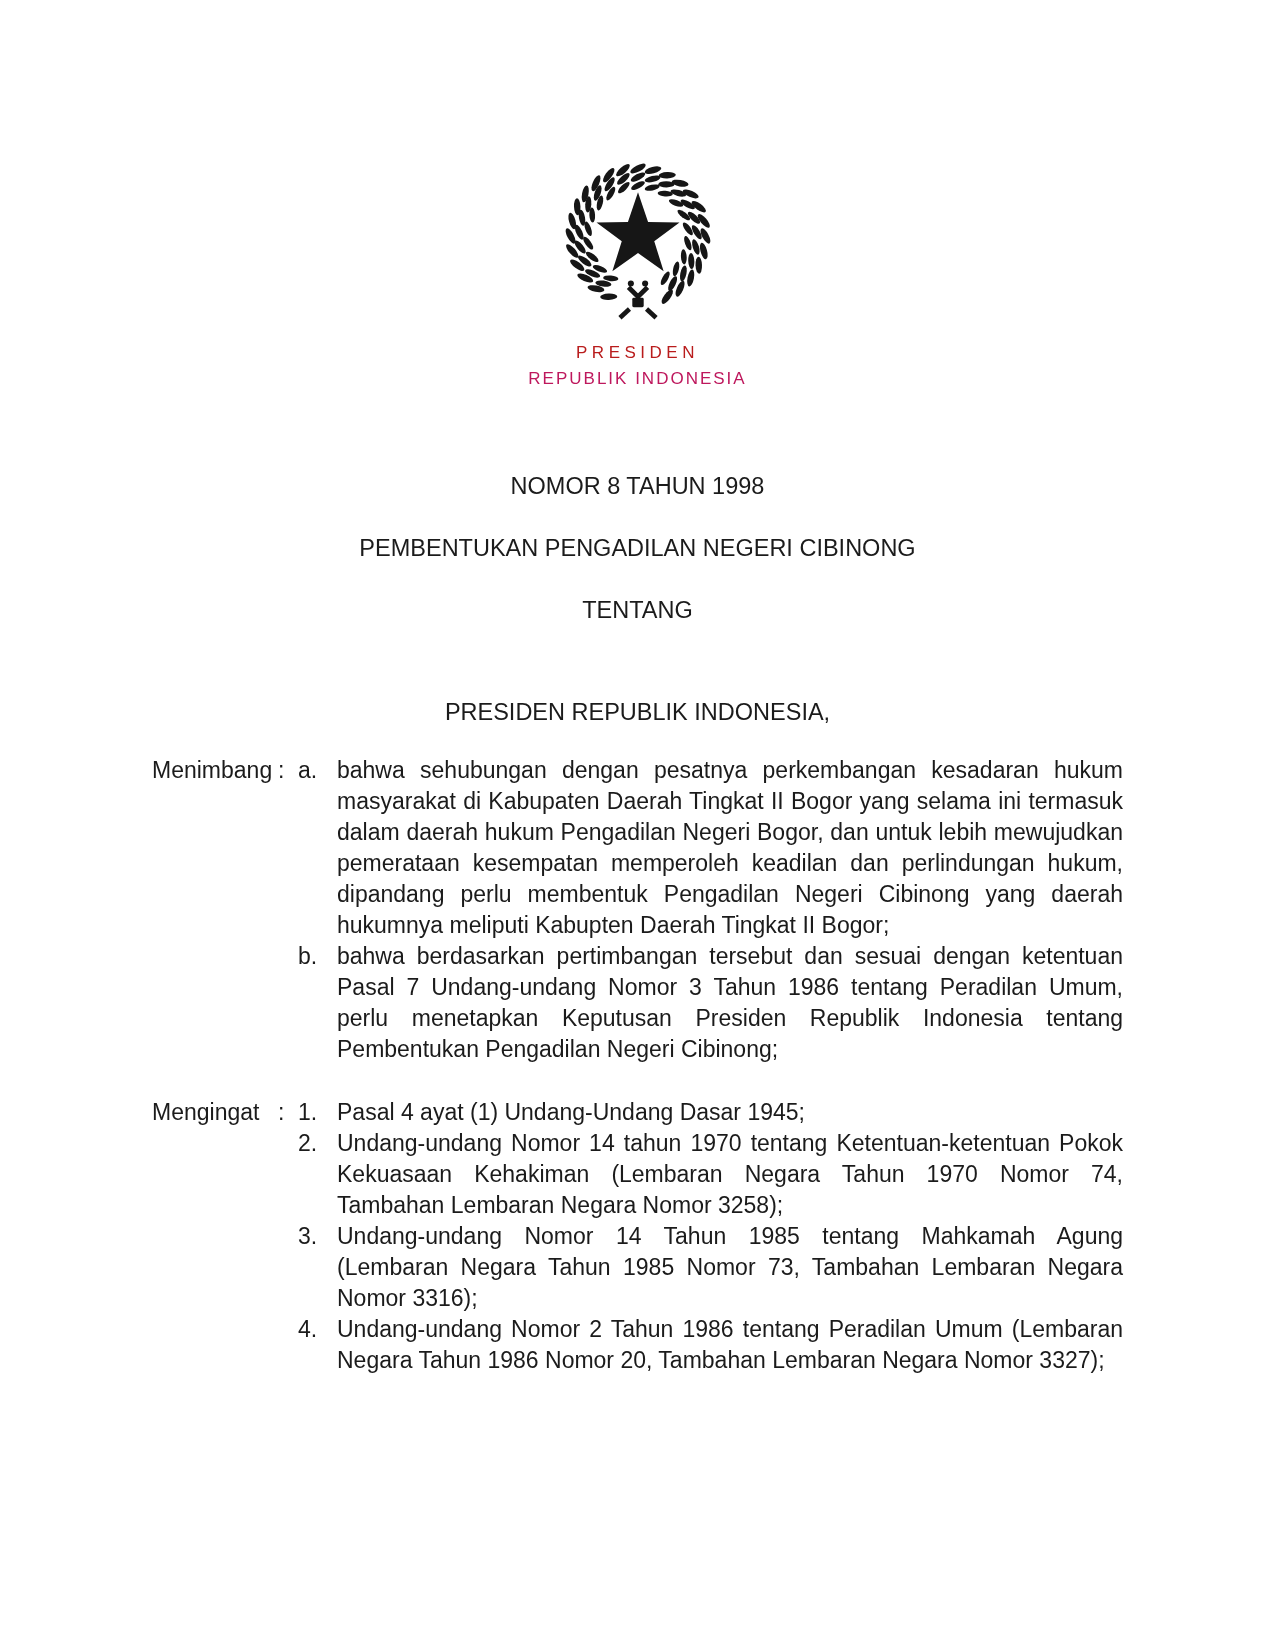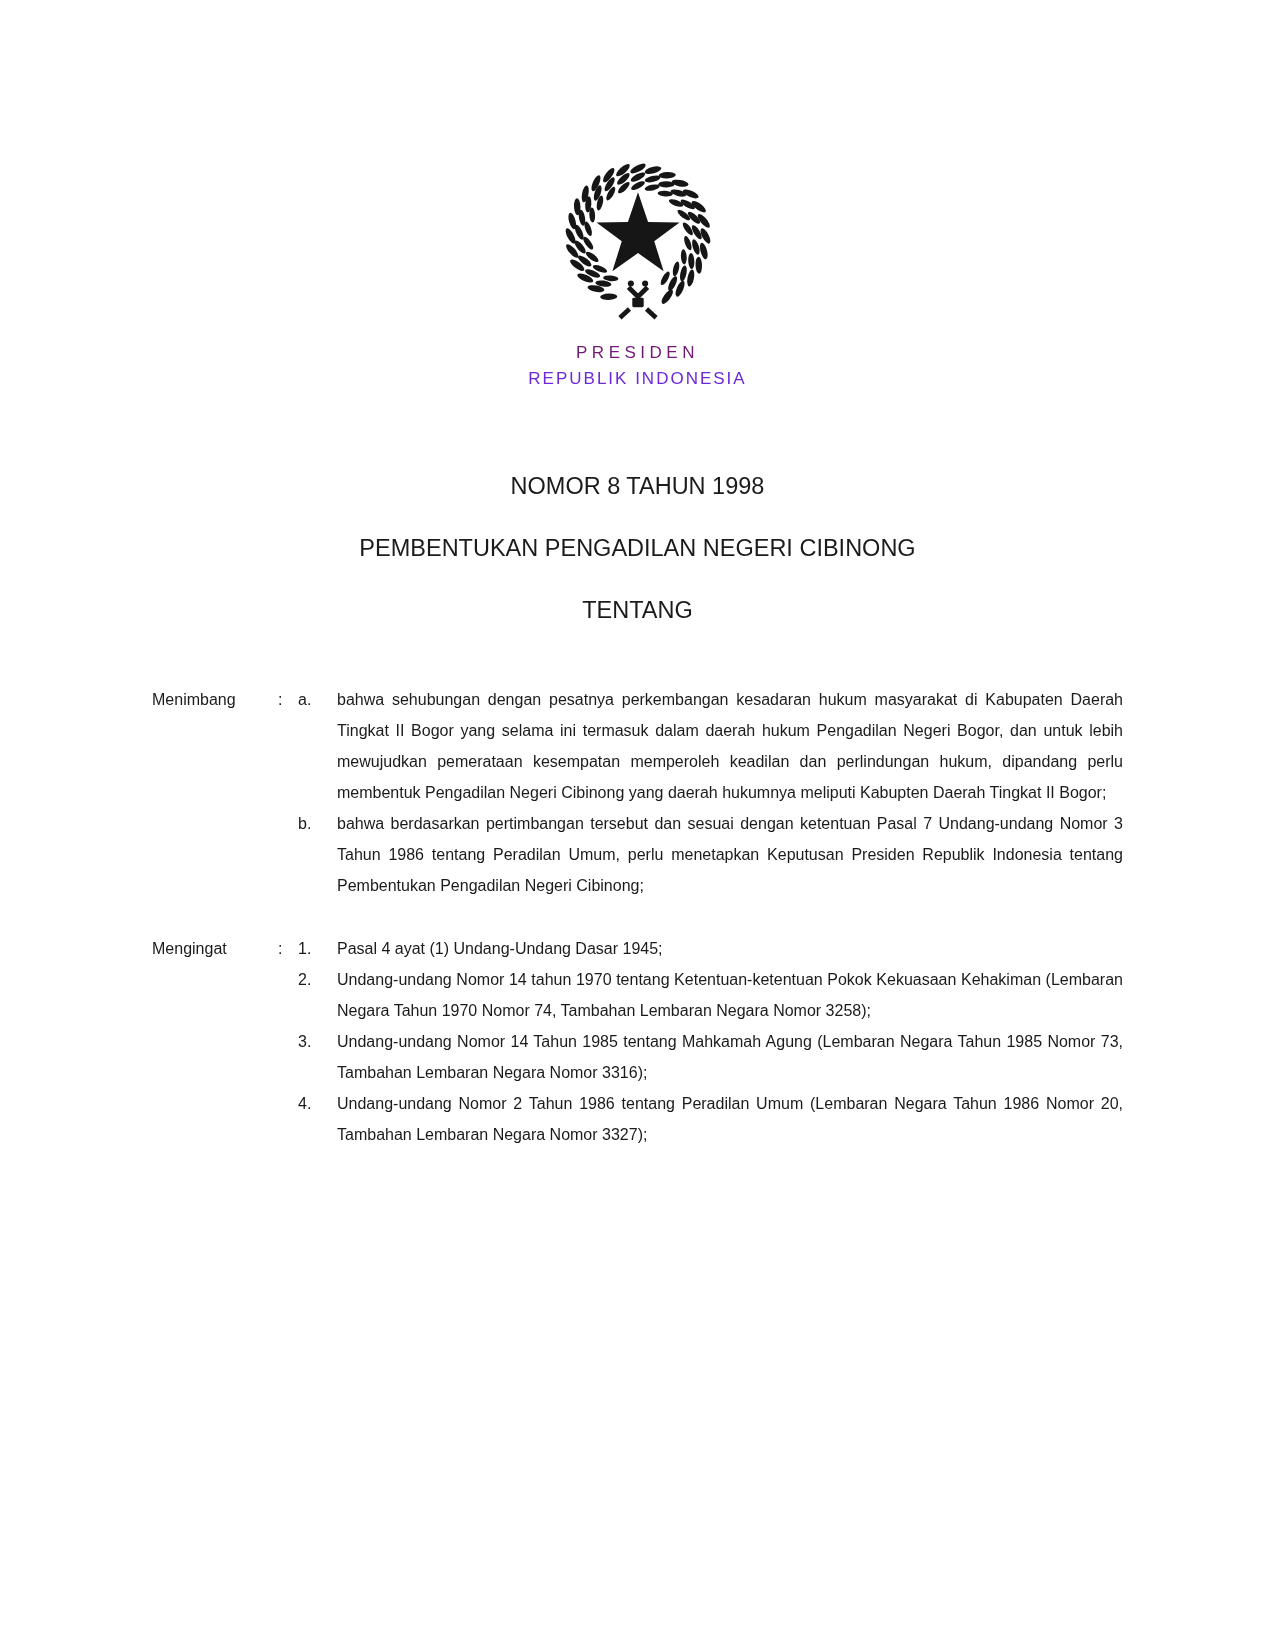--- a/index.html
+++ b/index.html
@@ -15,47 +15,47 @@
     overflow:hidden;
   }
   
   .letterhead { text-align:center; }
   .emblem { display:block; margin:0 auto; fill:#161616; }
   .emblem .stroke { fill:none; stroke:#161616; }
   .lh-line1 {
     margin-top:12px;
     font-size:17px; line-height:22px;
     letter-spacing:4.5px;
-    color:#701a75;
+    color:#b91c1c;
   }
   .lh-line2 {
     margin-top:4px;
     font-size:17px; line-height:22px;
     letter-spacing:2px;
-    color:#6d28d9;
+    color:#be185d;
   }
   
   .doc-title {
     margin-top:50px;
     text-align:center;
     font-size:23.5px;
     line-height:31px;
     white-space:pre-line;
   }
   .salutation {
     margin-top:40px;
     text-align:center;
     font-size:23.5px;
     line-height:31px;
   }
   
   .clause {
     display:grid;
     grid-template-columns:126px 20px 825px;
-    font-size:16px;
+    font-size:23px;
     line-height:31px;
   }
   .clause-menimbang { margin-top:27px; }
   .clause-mengingat { margin-top:32px; }
   .clause-label { }
   .clause-colon { }
   .clause-items { list-style:none; }
   .clause-item {
     display:grid;
     grid-template-columns:39px 786px;
@@ -152,20 +152,21 @@
     <div class="lh-line1">PRESIDEN</div>
     <div class="lh-line2">REPUBLIK INDONESIA</div>
   </header>
 
   <section class="doc-title">
     <div>NOMOR 8 TAHUN 1998</div>
     <div>PEMBENTUKAN PENGADILAN NEGERI CIBINONG</div>
     <div>TENTANG</div>
   </section>
 
+  <div class="salutation">PRESIDEN REPUBLIK INDONESIA,</div>
 
   <section class="clause clause-menimbang">
     <div class="clause-label">Menimbang</div>
     <div class="clause-colon">:</div>
     <ol class="clause-items">
       <li class="clause-item">
         <span class="item-marker">a.</span>
         <p class="item-text">bahwa sehubungan dengan pesatnya perkembangan kesadaran hukum masyarakat di Kabupaten Daerah Tingkat II Bogor yang selama ini termasuk dalam daerah hukum Pengadilan Negeri Bogor, dan untuk lebih mewujudkan pemerataan kesempatan memperoleh keadilan dan perlindungan hukum, dipandang perlu membentuk Pengadilan Negeri Cibinong yang daerah hukumnya meliputi Kabupten Daerah Tingkat II Bogor;</p>
       </li>
       <li class="clause-item">

